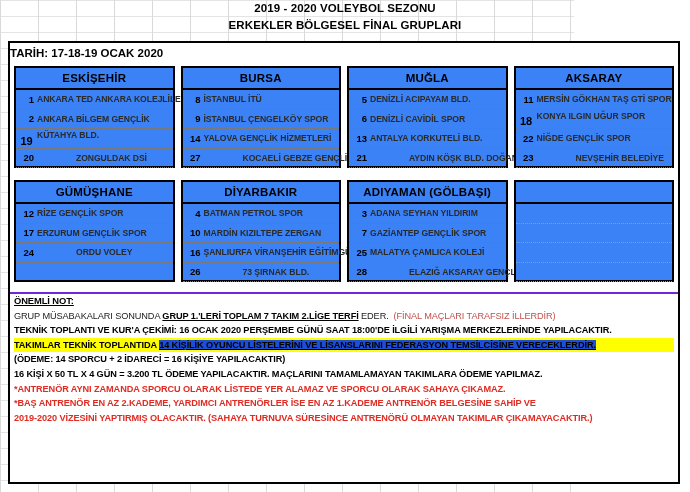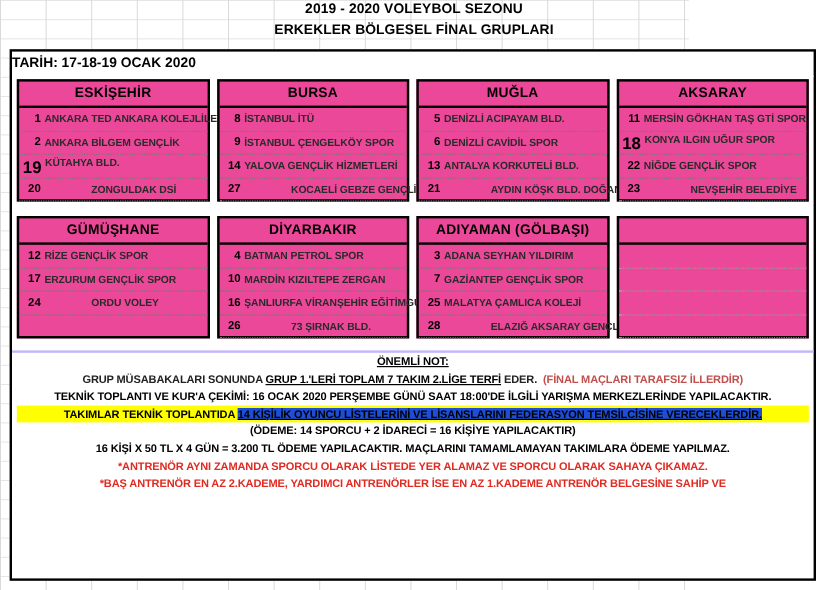--- a/index.html
+++ b/index.html
@@ -93,21 +93,21 @@
     gap: 6px;
   }
   .groups-row-1 { margin-top: 2px; }
   .groups-row-2 { margin-top: 12px; }
 
   .group-box {
     flex: 1 1 0;
     min-width: 0;
     border: 2px solid #000000;
     box-sizing: border-box;
-    background: #ec4899;
+    background: #3b82f6;
     height: 102px;
     position: relative;
   }
 
   .group-header {
     height: 20px;
     border-bottom: 2px solid #000000;
     display: flex;
     align-items: center;
     justify-content: center;
@@ -152,51 +152,50 @@
   }
   .team-name {
     flex: 1 1 auto;
     font-size: 8.6px;
     font-weight: bold;
     color: #2a2a2a;
     white-space: nowrap;
     letter-spacing: -0.05px;
   }
   
-  .team-row.tall .team-no { font-size: 14px; align-self: flex-end; padding-bottom: 1px; text-align: center; }
+  .team-row.tall .team-no { font-size: 11px; align-self: flex-end; padding-bottom: 1px; text-align: center; }
   .team-row.tall .team-name { align-self: flex-start; padding-top: 1px; }
 
   .group-box.empty .group-header { border-bottom: 2px solid #000000; }
   .group-box.empty .team-row { border-bottom: 1px dotted #9a9a9a; }
 
   
   .notes {
     margin-top: 10px;
     padding: 0 4px 0 4px;
     box-sizing: border-box;
-    border-top: 2px solid #c4b5fd;
-    text-align: center;
+    border-top: 2px solid #6d28d9;
   }
   .note-line {
     font-size: 9.2px;
     line-height: 14.6px;
     height: 14.6px;
     white-space: nowrap;
     overflow: visible;
     letter-spacing: -0.1px;
   }
   .note-heading {
     font-weight: bold;
     text-decoration: underline;
     font-size: 9.4px;
   }
   .nb { font-weight: bold; }
-  .nn { font-weight: bold; color: #222222; }
+  .nn { font-weight: normal; color: #222222; }
   .underline { text-decoration: underline; }
-  .red-muted { color: #c0504d; font-weight: bold; }
+  .red-muted { color: #c0504d; font-weight: normal; }
   .red-bright { color: #e02b23; font-weight: bold; }
   .hl {
     background: #1d4ed8;
     text-decoration: underline;
   }
   .hl-bar {
     background: #ffff00;
   }
 </style>
 </head>
@@ -410,17 +409,18 @@
       </div>
 
       <div class="note-line nb">(ÖDEME: 14 SPORCU + 2 İDARECİ = 16 KİŞİYE YAPILACAKTIR)</div>
 
       <div class="note-line nb">16 KİŞİ X 50 TL X 4 GÜN = 3.200 TL ÖDEME YAPILACAKTIR. MAÇLARINI TAMAMLAMAYAN TAKIMLARA ÖDEME YAPILMAZ.</div>
 
       <div class="note-line red-bright">*ANTRENÖR AYNI ZAMANDA SPORCU OLARAK LİSTEDE YER ALAMAZ VE SPORCU OLARAK SAHAYA ÇIKAMAZ.</div>
 
       <div class="note-line red-bright">*BAŞ ANTRENÖR EN AZ 2.KADEME, YARDIMCI ANTRENÖRLER İSE EN AZ 1.KADEME ANTRENÖR BELGESİNE SAHİP VE</div>
 
+      <div class="note-line red-bright">2019-2020 VİZESİNİ YAPTIRMIŞ OLACAKTIR. (SAHAYA TURNUVA SÜRESİNCE ANTRENÖRÜ OLMAYAN TAKIMLAR ÇIKAMAYACAKTIR.)</div>
 
     </div>
 
   </div>
 </div>
 
 </body></html>

